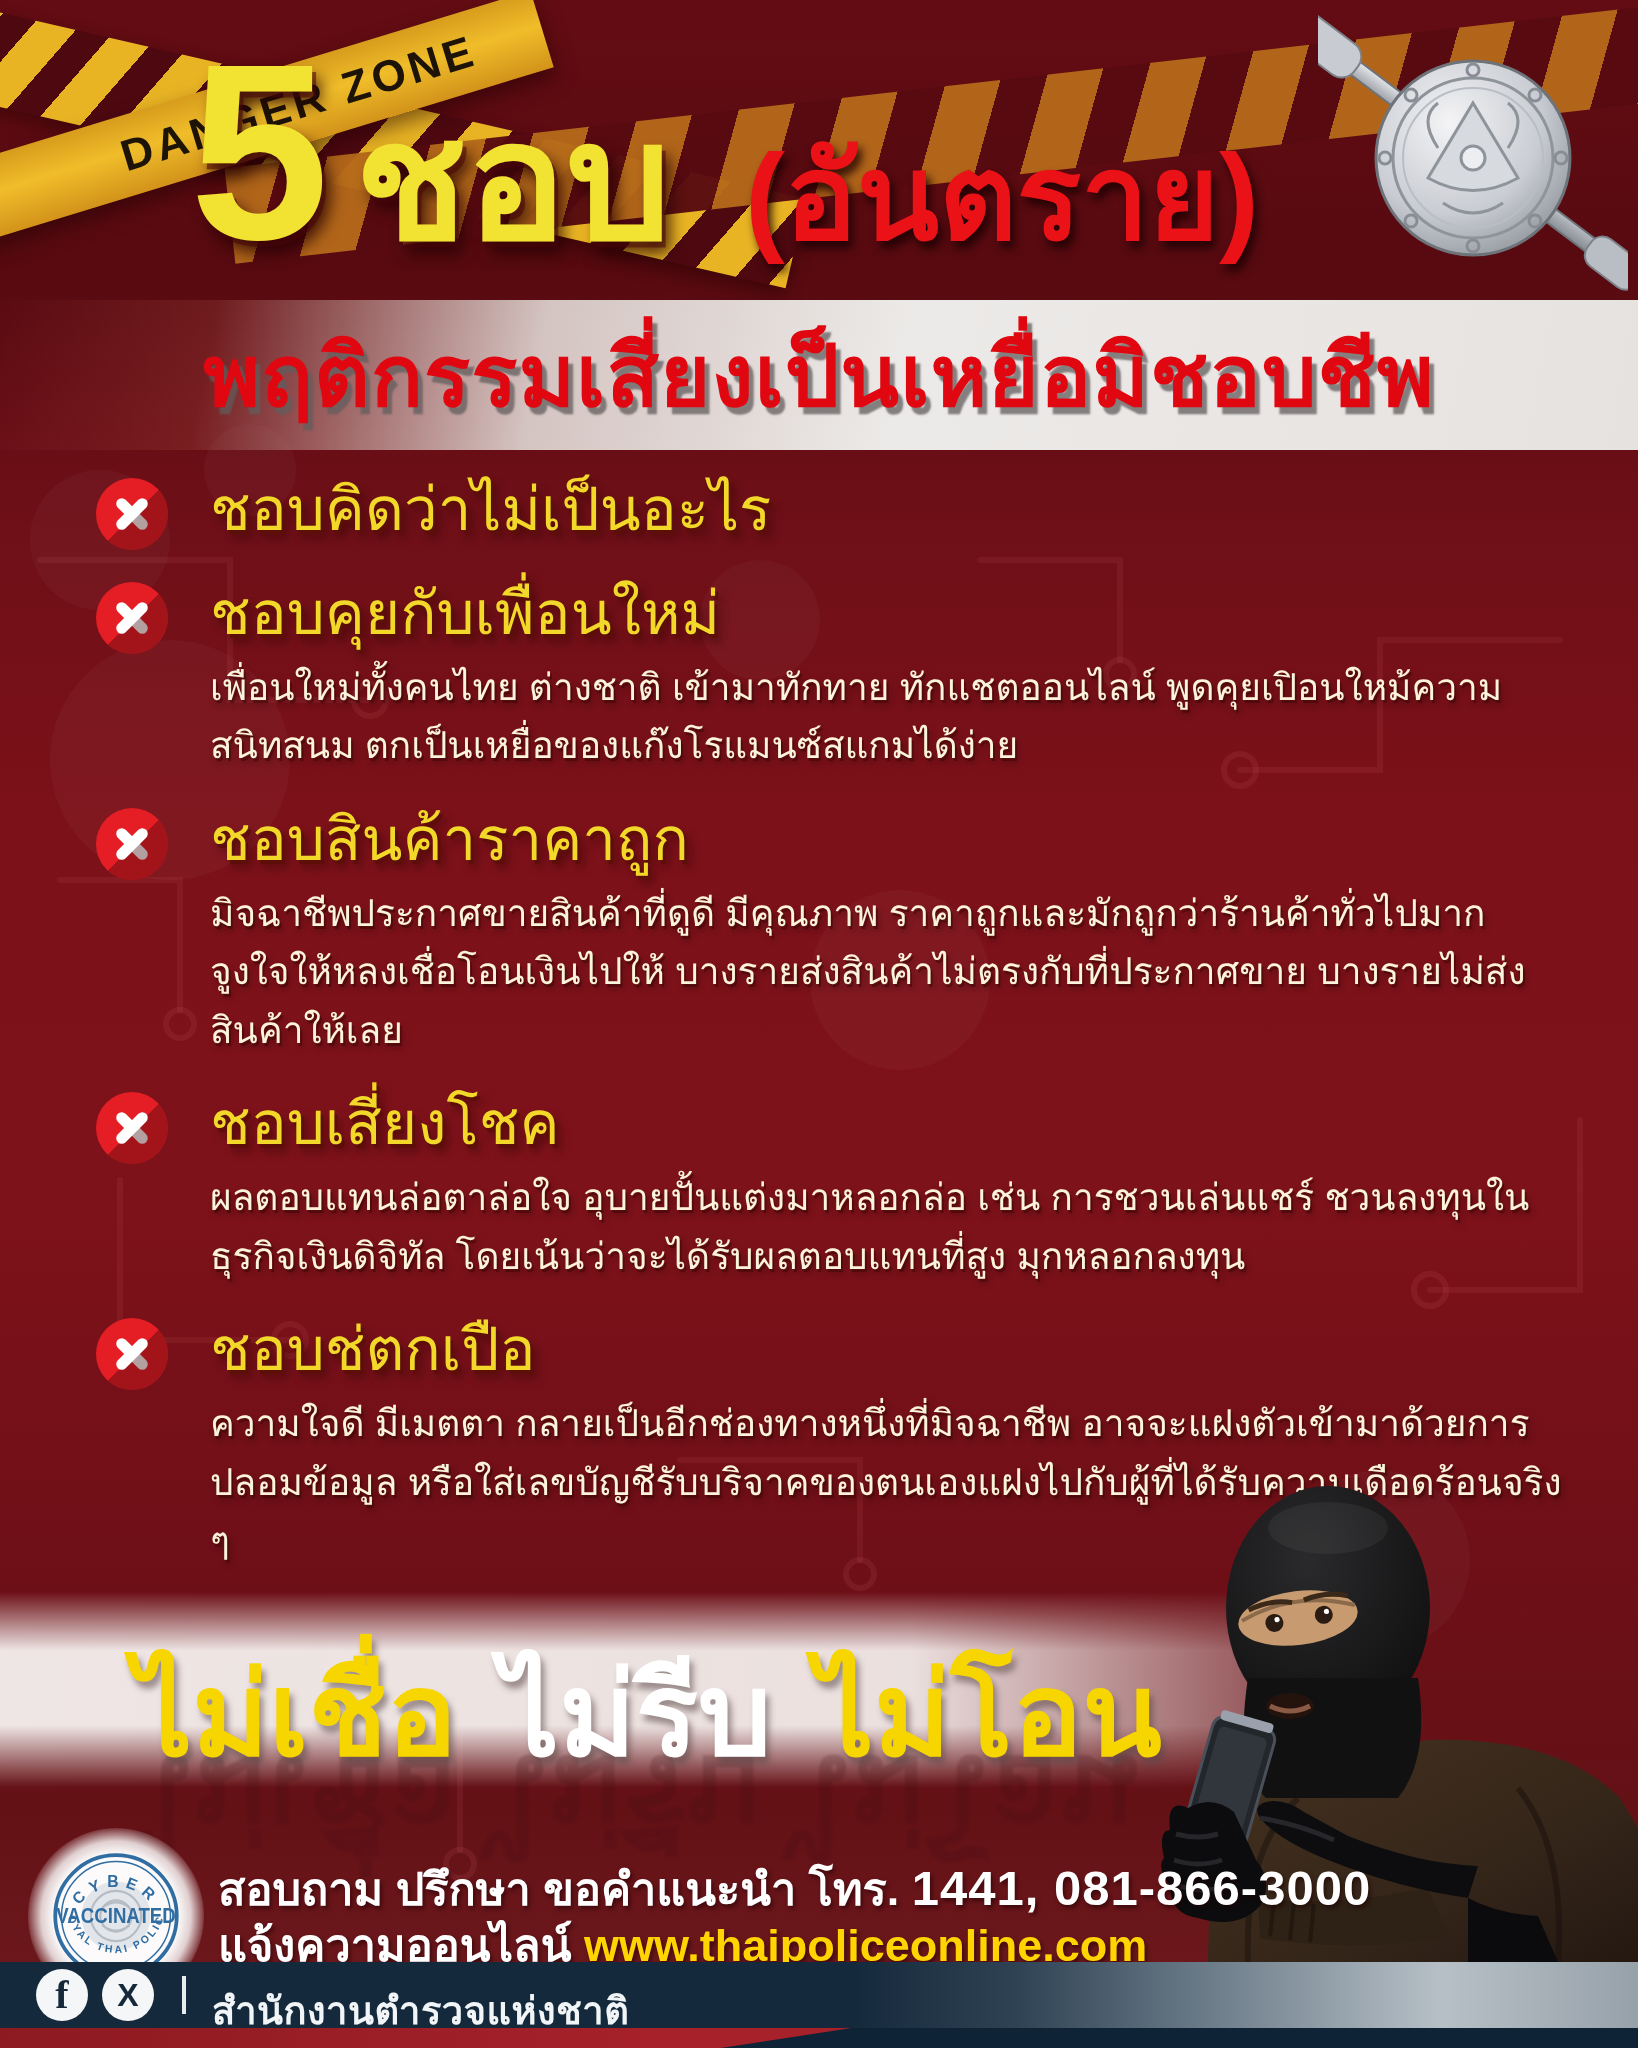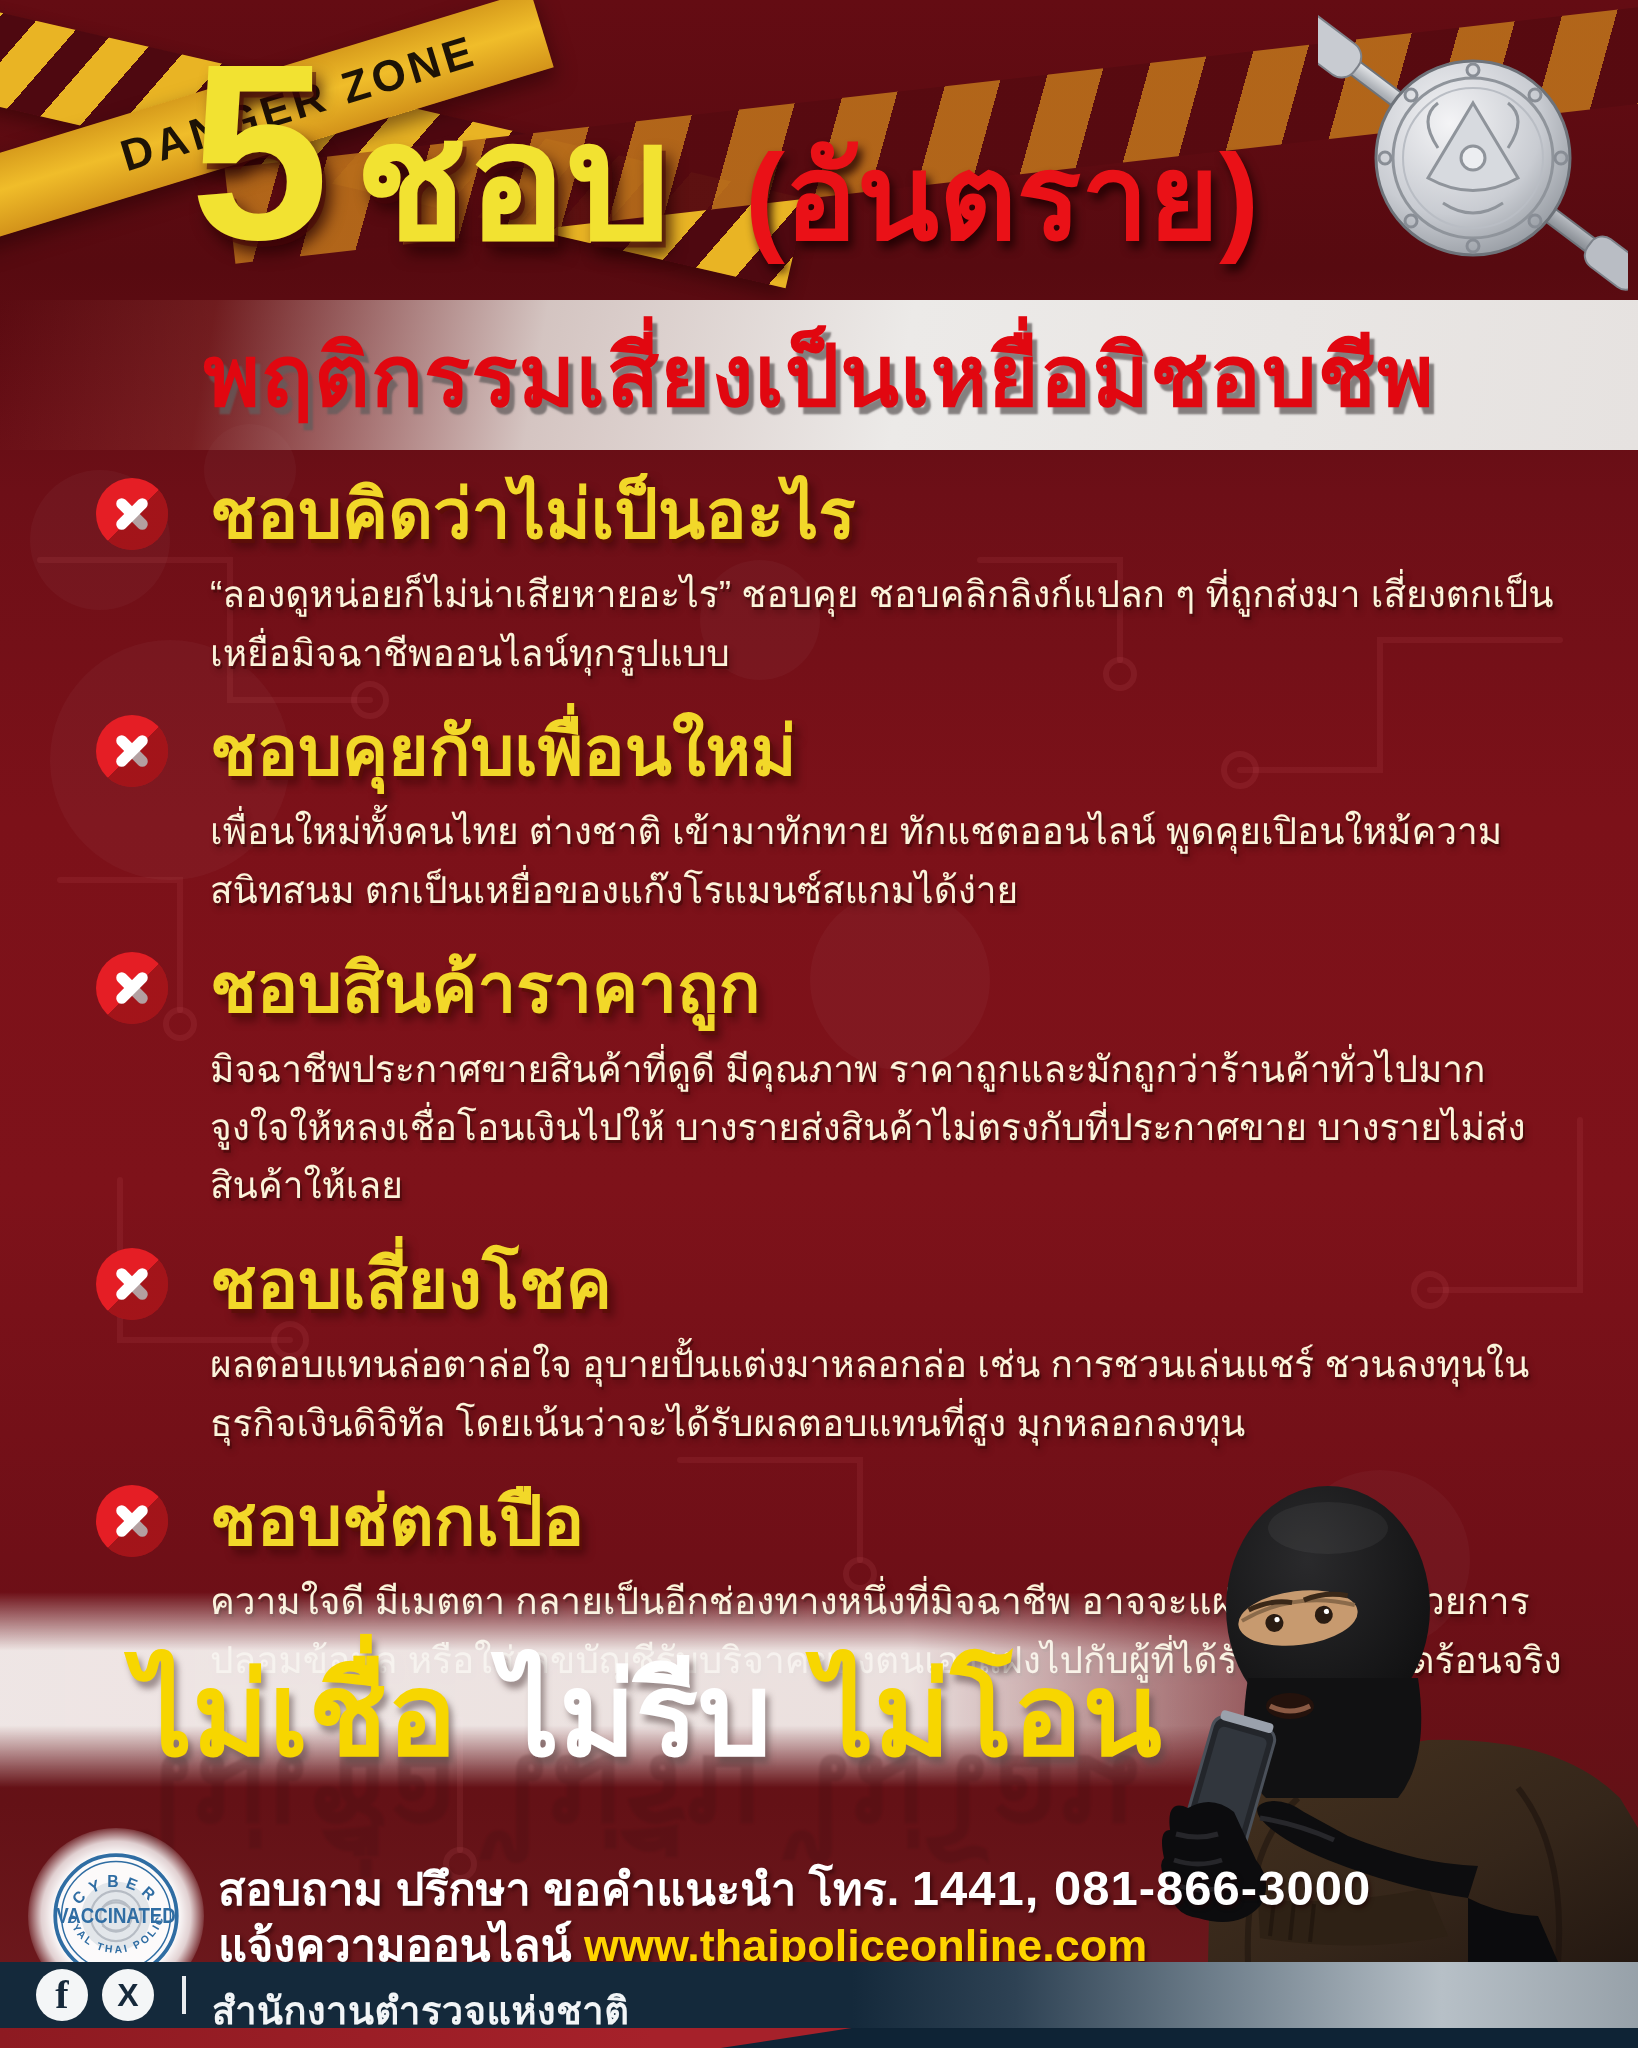--- a/index.html
+++ b/index.html
@@ -81,21 +81,21 @@
     content:"";position:absolute;left:50%;top:50%;width:40px;height:11px;border-radius:6px;background:#fff;
   }
   .x-badge::before{transform:translate(-50%,-50%) rotate(45deg);}
   .x-badge::after{transform:translate(-50%,-50%) rotate(-45deg);}
   .x-badge .long-shadow{
     position:absolute;inset:0;border-radius:50%;
     background:linear-gradient(135deg,rgba(0,0,0,0) 52%,rgba(55,4,7,.38) 52%);
   }
   .item-content{padding-left:42px;}
   .item-heading{
-    font-size:69px;font-weight:700;color:#f2d829;line-height:1.25;
+    font-size:60px;font-weight:400;color:#f2d829;line-height:1.25;
     text-shadow:3px 4px 0 rgba(92,14,8,.9),6px 8px 8px rgba(40,0,0,.5);
   }
   .item-body{
     margin-top:8px;max-width:1360px;
     font-size:37px;font-weight:500;color:#fbf3da;line-height:1.58;
     text-shadow:2px 3px 0 rgba(60,8,8,.55),3px 5px 6px rgba(40,0,0,.4);
   }
 
   
   .slogan-band{
@@ -252,21 +252,20 @@
   </div>
 
   <div class="items">
 
     <div class="item">
       <div class="x-badge">
           <div class="long-shadow"></div>
         </div>
       <div class="item-content">
         <div class="item-heading">ชอบคิดว่าไม่เป็นอะไร</div>
-        <div class="item-body">“ลองดูหน่อยก็ไม่น่าเสียหายอะไร” ชอบคุย ชอบคลิกลิงก์แปลก ๆ ที่ถูกส่งมา เสี่ยงตกเป็นเหยื่อมิจฉาชีพออนไลน์ทุกรูปแบบ</div>
       </div>
     </div>
 
     <div class="item">
       <div class="x-badge">
           <div class="long-shadow"></div>
         </div>
       <div class="item-content">
         <div class="item-heading">ชอบคุยกับเพื่อนใหม่</div>
         <div class="item-body">เพื่อนใหม่ทั้งคนไทย ต่างชาติ เข้ามาทักทาย ทักแชตออนไลน์ พูดคุยเปิอนใหม้ความสนิทสนม ตกเป็นเหยื่อของแก๊งโรแมนซ์สแกมได้ง่าย</div>

